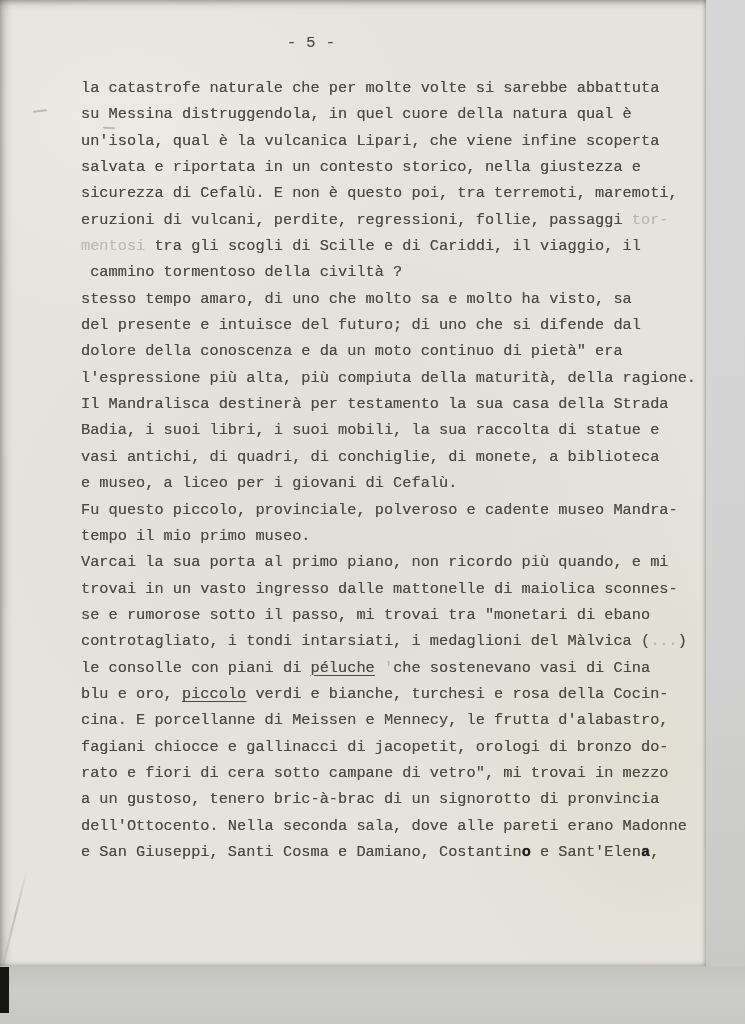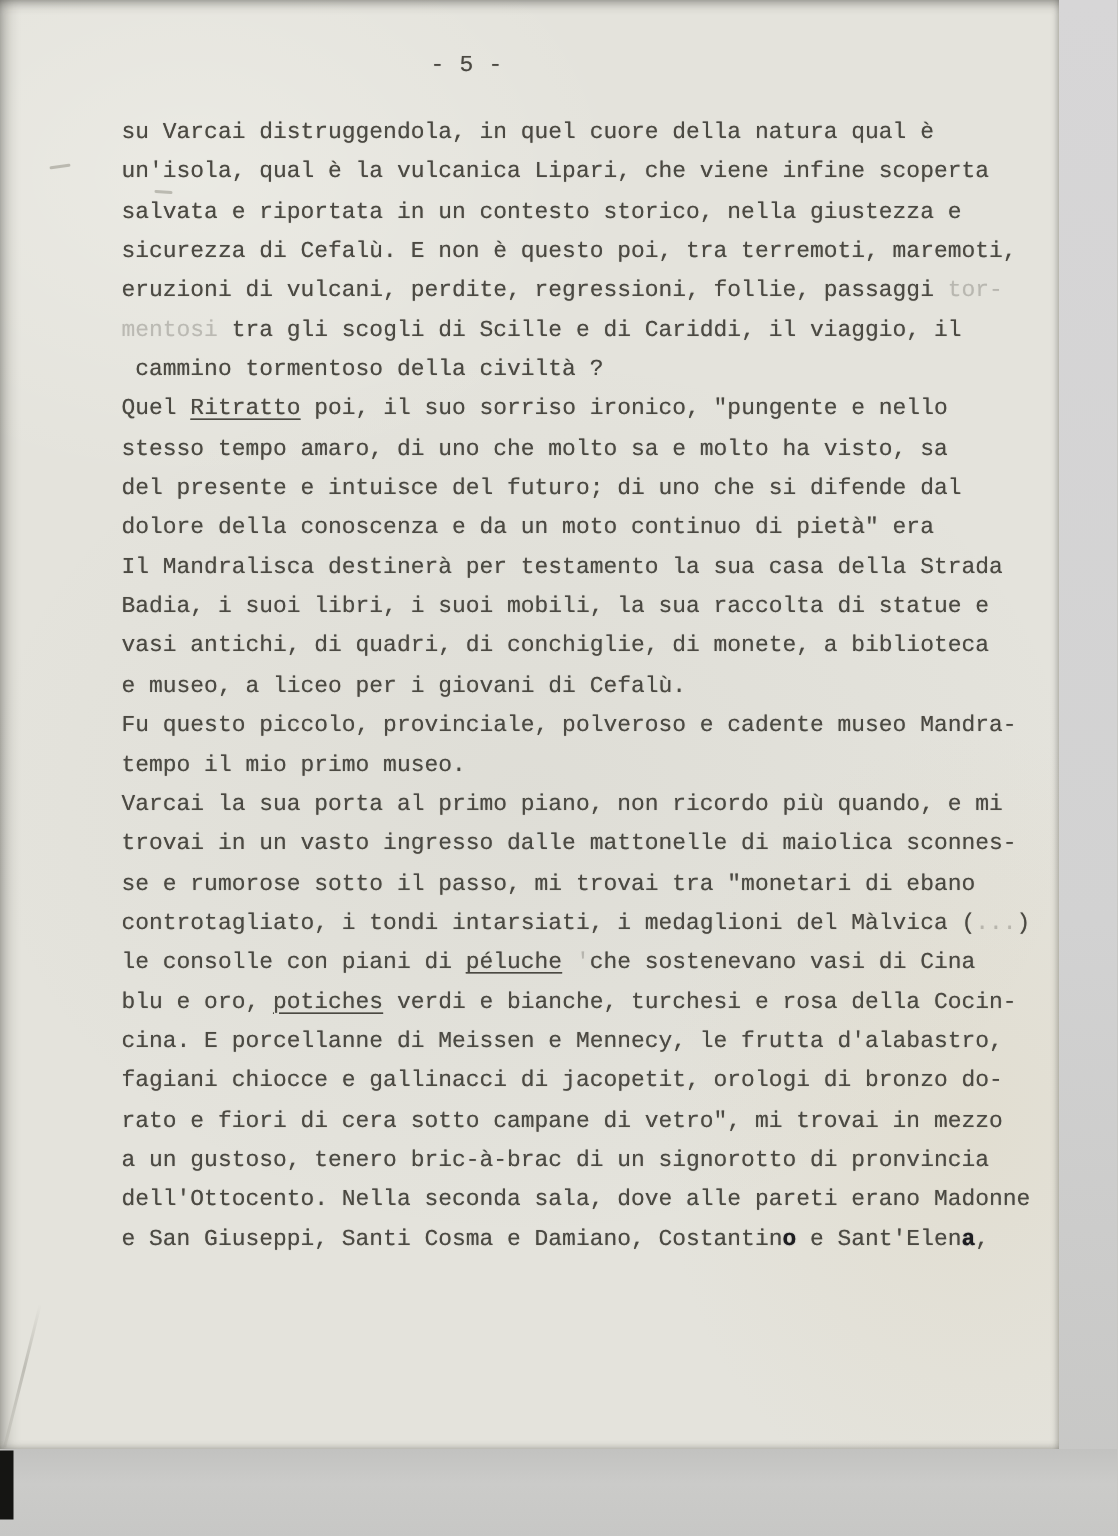--- a/index.html
+++ b/index.html
@@ -106,43 +106,44 @@
 <body>
 
 <div class="scan">
   <div class="backdrop-right"></div>
   <div class="backdrop-bottom"></div>
 
   <div class="paper">
     <div class="page-number">- 5 -</div>
 
     <div class="body-text" id="text-body">
-        <div class="line"><span>su Varcai distruggendola, in quel cuore della natura qual è</span></div>
+        <div class="line"><span>la catastrofe naturale che per molte volte si sarebbe abbattuta</span></div>
+        <div class="line"><span>su Messina distruggendola, in quel cuore della natura qual è</span></div>
         <div class="line"><span>un'isola, qual è la vulcanica Lipari, che viene infine scoperta</span></div>
         <div class="line"><span>salvata e riportata in un contesto storico, nella giustezza e</span></div>
         <div class="line"><span>sicurezza di Cefalù. E non è questo poi, tra terremoti, maremoti,</span></div>
         <div class="line"><span>eruzioni di vulcani, perdite, regressioni, follie, passaggi </span><span class="faded">tor-</span></div>
         <div class="line"><span class="faded">mentosi</span><span> tra gli scogli di Scille e di Cariddi, il viaggio, il</span></div>
         <div class="line"><span> cammino tormentoso della civiltà ?</span></div>
-        <div class="line"><span>Quel </span><span class="u">Ritratto</span><span> poi, il suo sorriso ironico, "pungente e nello</span></div>
         <div class="line"><span>stesso tempo amaro, di uno che molto sa e molto ha visto, sa</span></div>
         <div class="line"><span>del presente e intuisce del futuro; di uno che si difende dal</span></div>
         <div class="line"><span>dolore della conoscenza e da un moto continuo di pietà" era</span></div>
+        <div class="line"><span>l'espressione più alta, più compiuta della maturità, della ragione.</span></div>
         <div class="line"><span>Il Mandralisca destinerà per testamento la sua casa della Strada</span></div>
         <div class="line"><span>Badia, i suoi libri, i suoi mobili, la sua raccolta di statue e</span></div>
         <div class="line"><span>vasi antichi, di quadri, di conchiglie, di monete, a biblioteca</span></div>
         <div class="line"><span>e museo, a liceo per i giovani di Cefalù.</span></div>
         <div class="line"><span>Fu questo piccolo, provinciale, polveroso e cadente museo Mandra-</span></div>
         <div class="line"><span>tempo il mio primo museo.</span></div>
         <div class="line"><span>Varcai la sua porta al primo piano, non ricordo più quando, e mi</span></div>
         <div class="line"><span>trovai in un vasto ingresso dalle mattonelle di maiolica sconnes-</span></div>
         <div class="line"><span>se e rumorose sotto il passo, mi trovai tra "monetari di ebano</span></div>
         <div class="line"><span>controtagliato, i tondi intarsiati, i medaglioni del Màlvica (</span><span class="faded">...</span><span>)</span></div>
         <div class="line"><span>le consolle con piani di </span><span class="u">péluche</span><span> </span><span class="faded">'</span><span>che sostenevano vasi di Cina</span></div>
-        <div class="line"><span>blu e oro, </span><span class="u">potiches</span><span> verdi e bianche, turchesi e rosa della Cocin-</span></div>
+        <div class="line"><span>blu e oro, </span><span class="u">piccolo</span><span> verdi e bianche, turchesi e rosa della Cocin-</span></div>
         <div class="line"><span>cina. E porcellanne di Meissen e Mennecy, le frutta d'alabastro,</span></div>
         <div class="line"><span>fagiani chiocce e gallinacci di jacopetit, orologi di bronzo do-</span></div>
         <div class="line"><span>rato e fiori di cera sotto campane di vetro", mi trovai in mezzo</span></div>
         <div class="line"><span>a un gustoso, tenero bric-à-brac di un signorotto di pronvincia</span></div>
         <div class="line"><span>dell'Ottocento. Nella seconda sala, dove alle pareti erano Madonne</span></div>
         <div class="line"><span>e San Giuseppi, Santi Cosma e Damiano, Costantin</span><span class="pen">o</span><span> e Sant'Elen</span><span class="pen">a</span><span>,</span></div>
       </div>
 
     <div class="pencil-mark m1"></div>
     <div class="pencil-mark m2"></div>

